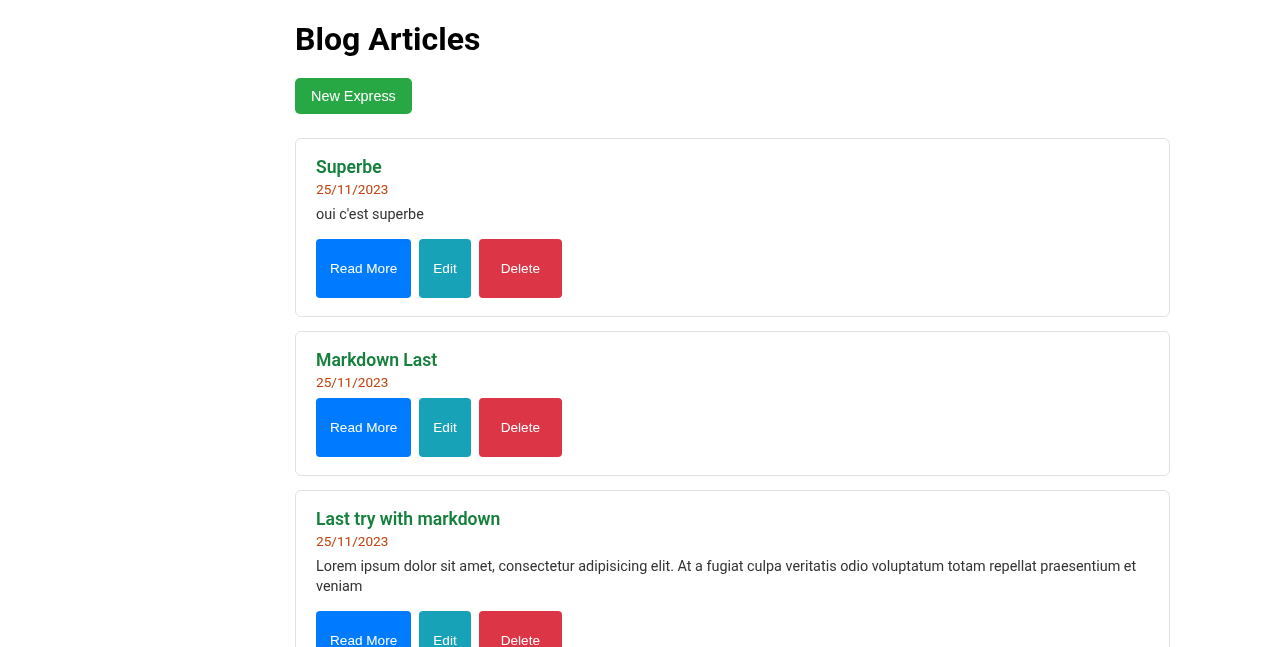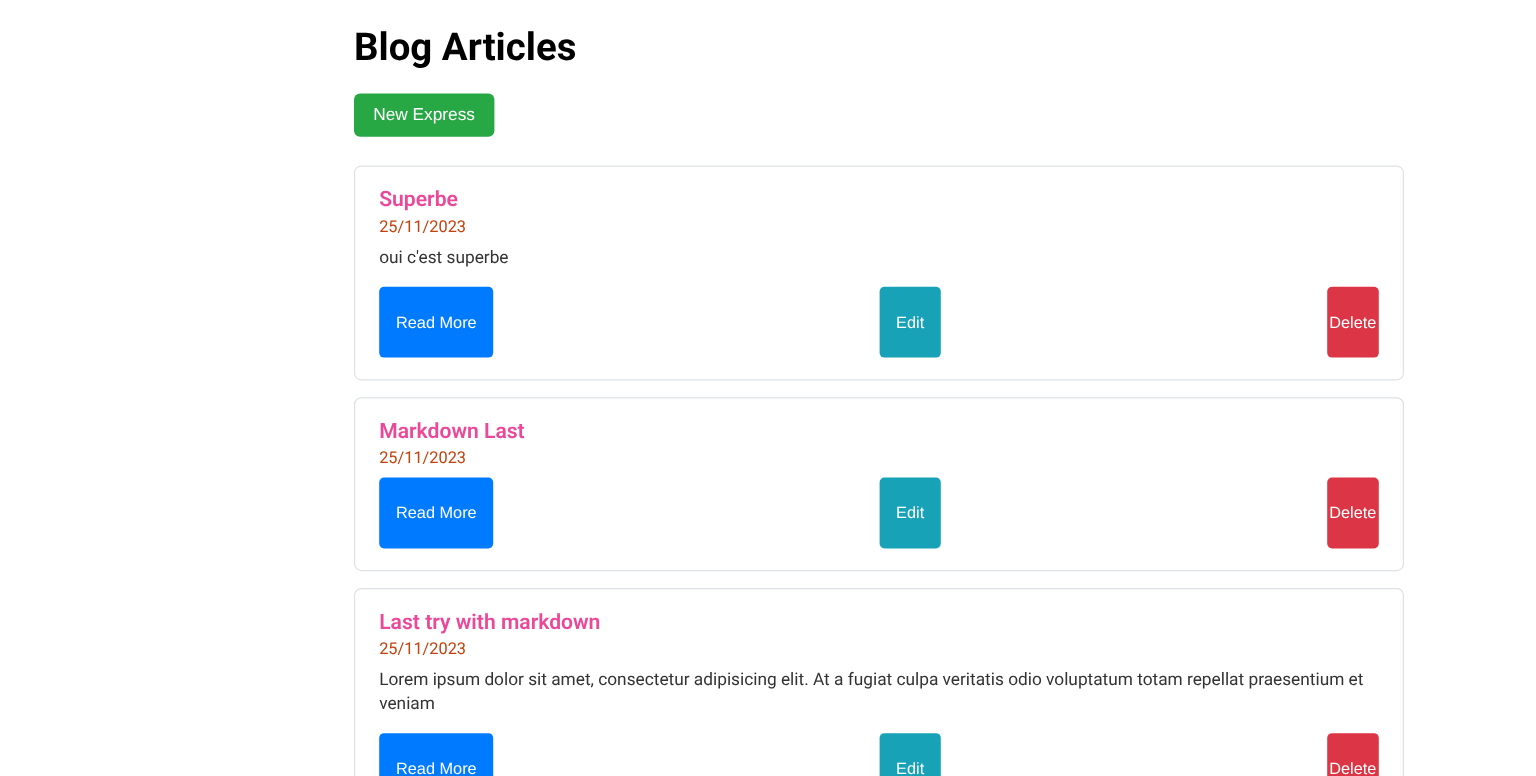--- a/index.html
+++ b/index.html
@@ -50,40 +50,39 @@
       border: 1px solid #dee2e6;
       border-radius: 6px;
       padding: 18px 20px;
       background-color: #ffffff;
     }
 
     .article-title {
       font-size: 1.1rem;
       font-weight: 600;
       margin-bottom: 4px;
-      color: #ec4899;
+      color: #15803d;
     }
 
     .article-date {
       font-size: 0.85rem;
       color: #c2410c;
       margin-bottom: 8px;
     }
 
     .article-excerpt {
       font-size: 0.9rem;
       color: #333;
       margin-bottom: 14px;
       line-height: 1.4;
     }
 
     .article-actions {
       display: flex;
-      gap: 20px;
-      justify-content: space-between;
+      gap: 8px;
     }
 
     .btn-read-more {
       background-color: #007bff;
       color: #ffffff;
       border: none;
       padding: 6px 14px;
       border-radius: 4px;
       font-size: 0.85rem;
       cursor: pointer;
@@ -96,21 +95,21 @@
       padding: 22px 14px;
       border-radius: 4px;
       font-size: 0.85rem;
       cursor: pointer;
     }
 
     .btn-delete {
       background-color: #dc3545;
       color: #ffffff;
       border: none;
-      padding: 6px 2px;
+      padding: 6px 22px;
       border-radius: 4px;
       font-size: 0.85rem;
       cursor: pointer;
     }
   </style>
 </head>
 <body>
 
 <div class="page-container">
   <h1 class="page-title">Blog Articles</h1>

